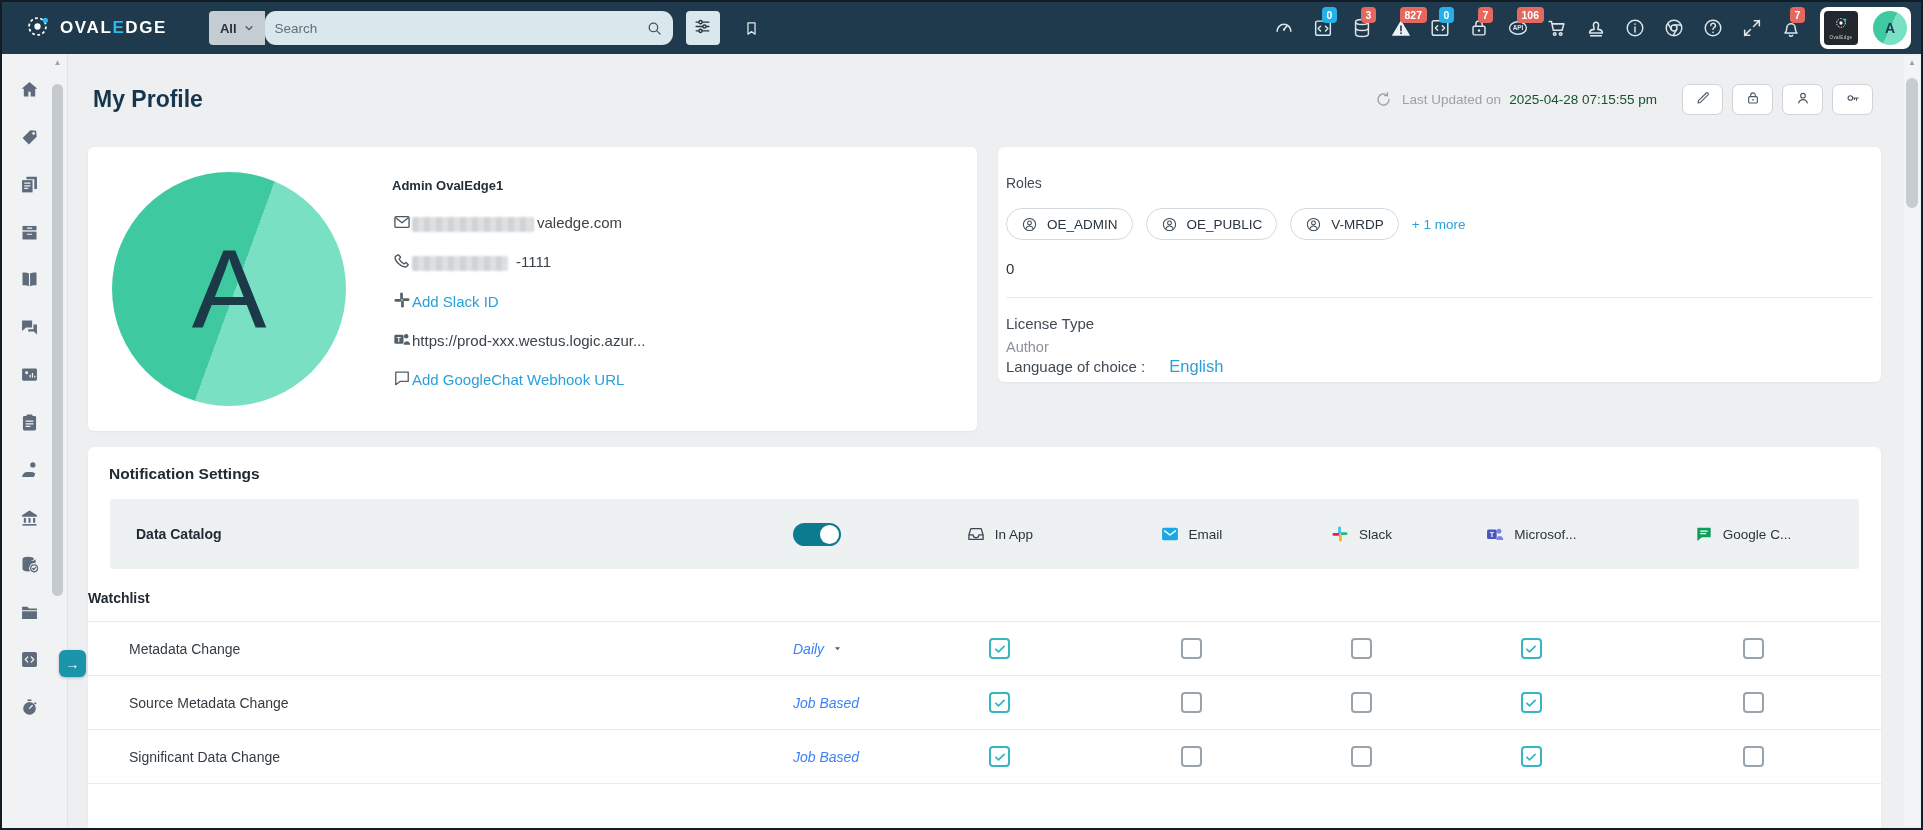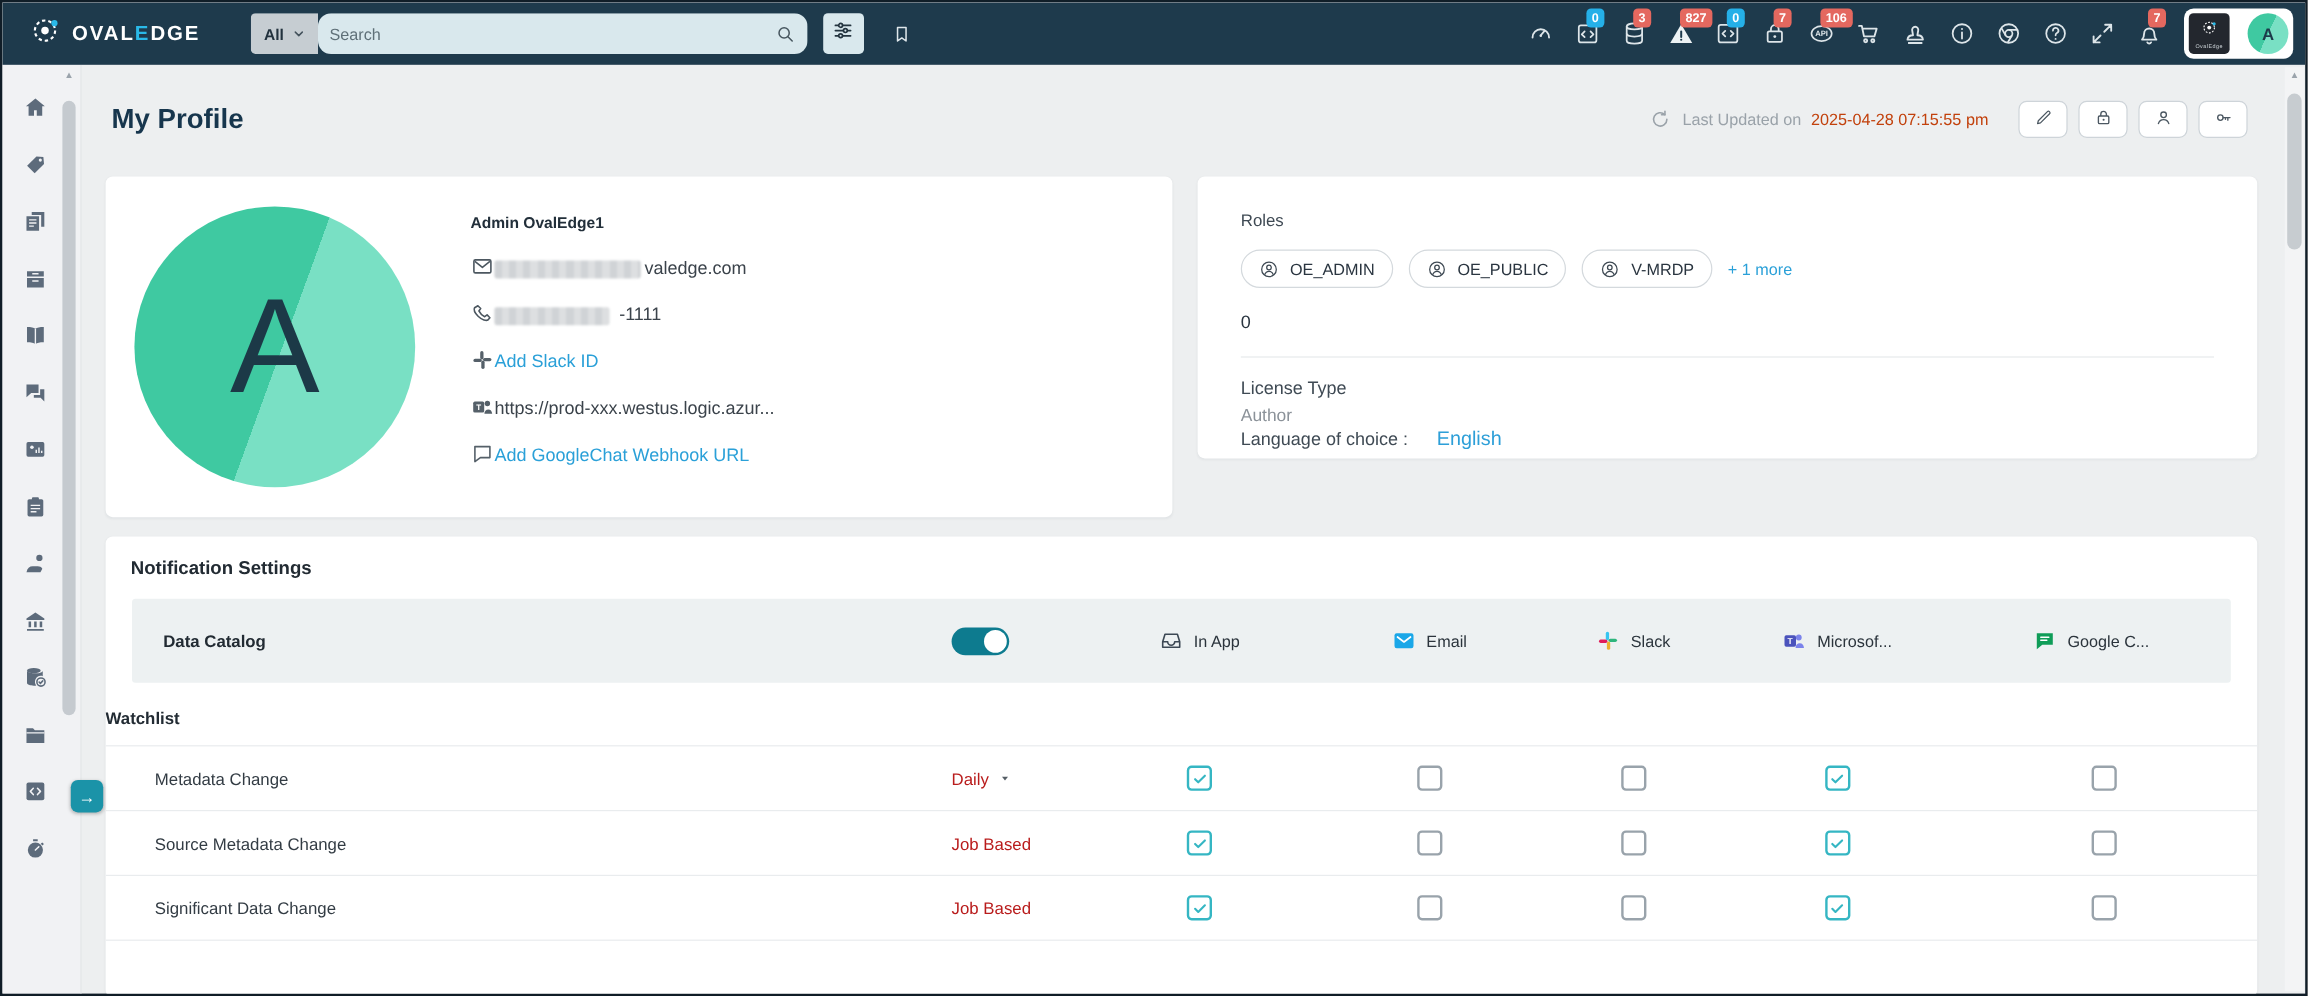--- a/index.html
+++ b/index.html
@@ -67,21 +67,21 @@
   .page-scroll { position:absolute; right:1px; top:2px; bottom:2px; width:16px; background:#f3f4f5; z-index:8; }
   .page-scroll .arr { color:#9aa3ab; font-size:8px; text-align:center; display:block; line-height:14px; }
   .page-scroll .thumb { position:absolute; top:22px; left:2px; width:12px; height:130px; background:#c7ccd0; border-radius:6px; cursor:pointer; }
 
   .page-header { display:flex; align-items:center; margin-top:30px; padding-left:5px; height:31px; }
   .page-title { font-size:23px; font-weight:bold; color:#17364d; }
   .header-right { margin-left:auto; display:flex; align-items:center; padding-right:8px; }
   .upd-icon { width:19px; height:19px; color:#9aa2a9; margin-right:9px; }
   .upd-icon svg { width:19px; height:19px; display:block; }
   .upd-label { font-size:13.5px; color:#9aa2a9; margin-right:8px; }
-  .upd-value { font-size:13.5px; color:#c2410c; margin-right:16px;text-align:right; }
+  .upd-value { font-size:13.5px; color:#14532d; margin-right:16px;text-align:right; }
   .hbtn { width:41px; height:31px; background:#fff; border:1px solid #ced4d9; border-radius:7px;
     display:flex; align-items:center; justify-content:center; color:#4c5862; cursor:pointer; margin-left:9px; }
   .hbtn svg { width:16px; height:16px; }
 
   .cards-row { display:flex; gap:21px; margin-top:32px; align-items:flex-start; }
   .card { background:#fff; border-radius:6px; box-shadow:0 1px 2px rgba(20,40,60,.05); }
 
   .profile-card { width:889px; height:284px; display:flex; padding:25px 24px; gap:46px; }
   .big-avatar { width:234px; height:234px; border-radius:50%; flex-shrink:0;
     background:linear-gradient(110deg,#3fc9a1 52%,#79e0c4 52%);
@@ -91,21 +91,21 @@
   .profile-name { font-size:13px; font-weight:bold; color:#222f3a; }
   .info-row { display:flex; align-items:flex-end; margin-top:19px; font-size:15px; color:#3b434b; }
   .info-row .iico { width:20px; height:20px; color:#4c5760; flex-shrink:0; }
   .info-row .iico svg { width:20px; height:20px; display:block; }
   .redact { display:inline-block; height:15px; border-radius:2px;
     background:repeating-linear-gradient(90deg,#d0d3d6 0 6px,#dddfe1 6px 12px);
     filter:blur(1.1px); vertical-align:middle; margin-right:3px; }
   .redact.email { width:122px; } .redact.phone { width:96px; margin-right:8px; }
   .plink { color:#2aa0d8; cursor:pointer; }
 
-  .details-card { flex:1; height:235px; padding:28px 36px 0; }
+  .details-card { flex:1; height:235px; padding:28px 8px 0; }
   .dlabel { font-size:14px; color:#3f4a54; }
   .roles-row { display:flex; align-items:center; margin-top:17px; gap:13px; flex-wrap:wrap; }
   .role-pill { display:inline-flex; align-items:center; gap:9px; height:32px; padding:0 14px;
     border:1px solid #d4d9dd; border-radius:17px; font-size:13.5px; color:#2a3540; background:#fff; cursor:pointer; }
   .role-pill .rico svg { width:17px; height:17px; color:#3f4a54; display:block; }
   .more-roles { color:#2aa0d8; font-size:13.5px; cursor:pointer; }
   .teams-label { margin-top:24px; }
   .teams-value { margin-top:20px; font-size:15px; color:#2a3540; }
   .ddivider { border-top:1px solid #e7eaec; margin-top:20px; }
   .lic-label { margin-top:17px; font-size:15px; color:#3f4a54; }
@@ -122,21 +122,21 @@
   .toggle { width:48px; height:23px; border-radius:12px; background:#0d7b8f; position:relative; cursor:pointer; }
   .toggle .knob { position:absolute; top:2px; right:2px; width:19px; height:19px; border-radius:50%; background:#fff; }
   .chead { display:flex; align-items:center; justify-content:center; gap:9px; }
   .chead .cico svg { width:20px; height:20px; display:block; }
   .clabel { font-size:13.5px; color:#2b343c; }
   .wl-header { height:48px; display:flex; align-items:center; font-size:14px; font-weight:bold;
     color:#222b33; border-bottom:1px solid #e9ecee; margin-top:5px; }
   .nrow { height:54px; display:grid; grid-template-columns:705px 110px 193px 190px 150px 190px auto;
     align-items:center; border-bottom:1px solid #e9ecee; }
   .nrow .lbl { padding-left:41px; font-size:14px; color:#333c44; }
-  .freq { font-size:14px; color:#b91c1c; display:flex; align-items:center; gap:8px; }
+  .freq { font-size:14px; color:#3b82f6; display:flex; align-items:center; gap:8px;font-style:italic; }
   .freq .caret svg { width:11px; height:11px; color:#555e66; display:block; }
   .cbcell { display:flex; justify-content:center; }
   .checkbox { width:21px; height:21px; border:2px solid #99a3ab; border-radius:4px; background:#fff;
     cursor:pointer; display:flex; align-items:center; justify-content:center; color:#35b6c3; }
   .checkbox.checked { border-color:#35b6c3; }
   .checkbox svg { width:14px; height:14px; display:block; }
 </style>
 </head>
 <body>
 

